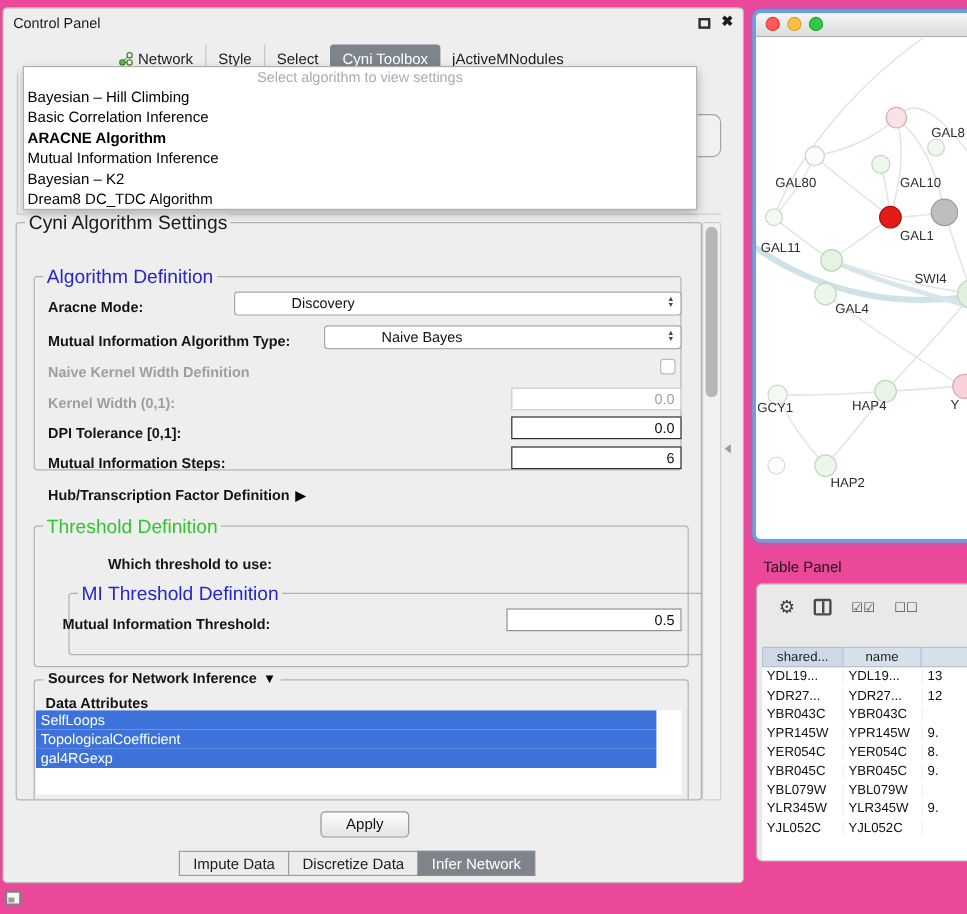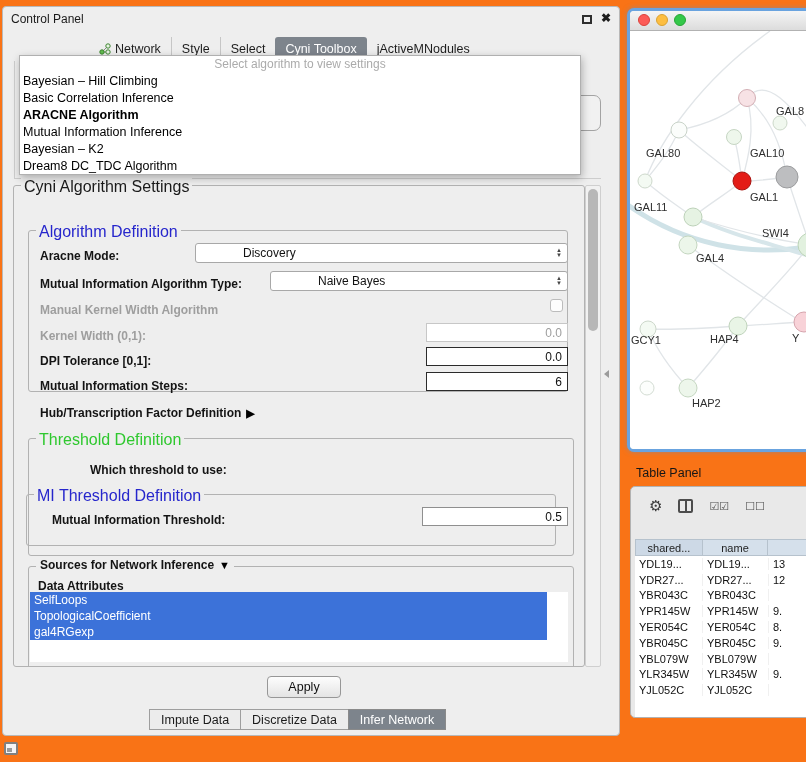--- a/index.html
+++ b/index.html
@@ -1,21 +1,21 @@
 <!DOCTYPE html>
 <html style="--selection: #3c72d9; --tab-active: #7d848c; --title-blue: #2626cc; --title-green: #2ec82e; --focus: #69a3df; --node-red: #e31c17; --node-gray: #bdbec0;"><head>
 <meta charset="utf-8">
 <style>
   :root{
     --selection:#3c72d9; --tab-active:#7d848c; --title-blue:#2626cc;
     --title-green:#2ec82e; --focus:#69a3df;
   }
   *{margin:0;padding:0;box-sizing:border-box;font-family:"Liberation Sans",sans-serif;}
   body{background:#e3e3e3;}
-  #screen{position:relative;width:806px;height:762px;background:#f97316;overflow:hidden;}
+  #screen{position:relative;width:806px;height:762px;background:#ec4899;overflow:hidden;}
 
   
   .cp{position:absolute;left:2px;top:6px;width:618px;height:730px;background:#eeeeee;
       border:1px solid #b8b8b8;border-radius:4px;}
   .cp-title{position:absolute;left:8px;top:5px;font-size:12px;color:#1a1a1a;}
   .float-btn{position:absolute;right:27px;top:8px;width:10px;height:9px;border:2px solid #2e2e2e;background:transparent;}
   .close-btn{position:absolute;right:8px;top:4px;font-size:12px;font-weight:bold;color:#1c1c1c;cursor:default;}
 
   .tabs{position:absolute;left:86px;top:30px;height:23px;display:flex;align-items:stretch;font-size:12.5px;color:#1d1d1d;}
   .tab{display:flex;align-items:center;gap:4px;padding:0 10px;border-left:1px solid #c6c6c6;white-space:nowrap;}
@@ -186,42 +186,42 @@
 
         <div class="lbl" style="left:26px;top:91px;">Mutual Information Algorithm Type:</div>
         <div class="combo" style="left:256px;top:85px;width:298px;">
           <span class="combo-val">Naive Bayes</span>
           <span class="combo-arr">
             <span>▲</span>
             <span>▼</span>
           </span>
         </div>
 
-        <div class="lbl dis" style="left:26px;top:117px;">Manual Kernel Width Algorithm</div>
+        <div class="lbl dis" style="left:26px;top:117px;">Naive Kernel Width Definition</div>
         <div class="chk" style="left:536px;top:113px;"></div>
 
         <div class="lbl dis" style="left:26px;top:143px;">Kernel Width (0,1):</div>
         <input class="fld dis" readonly="" style="left: 412px; top: 137px; width: 142px;" value="0.0">
 
         <div class="lbl" style="left:26px;top:168px;">DPI Tolerance [0,1]:</div>
         <input class="fld strong" readonly="" style="left: 412px; top: 161px; width: 142px;" value="0.0">
 
         <div class="lbl" style="left:26px;top:193px;">Mutual Information Steps:</div>
         <input class="fld strong" readonly="" style="left: 412px; top: 186px; width: 142px;" value="6">
 
         <div class="lbl" style="left:26px;top:220px;">
           <span>Hub/Transcription Factor Definition</span><span class="tri">▶</span>
         </div>
 
         <div class="grp" style="left:14px;top:252px;width:546px;height:118px;text-align:center;">
           <span class="grp-title green">Threshold Definition</span>
         </div>
         <div class="lbl" style="left:76px;top:277px;">Which threshold to use:</div>
 
-        <div class="grp" style="left:12px;top:308px;width:530px;height:52px;">
+        <div class="grp" style="left:43px;top:308px;width:530px;height:52px;">
           <span class="grp-title blue">MI Threshold Definition</span>
         </div>
         <div class="lbl" style="left:38px;top:327px;">Mutual Information Threshold:</div>
         <input class="fld" readonly="" style="left: 408px; top: 321px; width: 146px;" value="0.5">
 
         <div class="grp" style="left:14px;top:380px;width:546px;height:108px;"></div>
         <div class="lbl box-label" style="left:22px;top:372px;">
           <span>Sources for Network Inference</span><span class="tri">▼</span>
         </div>
         <div class="lbl" style="left:24px;top:393px;">Data Attributes</div>

